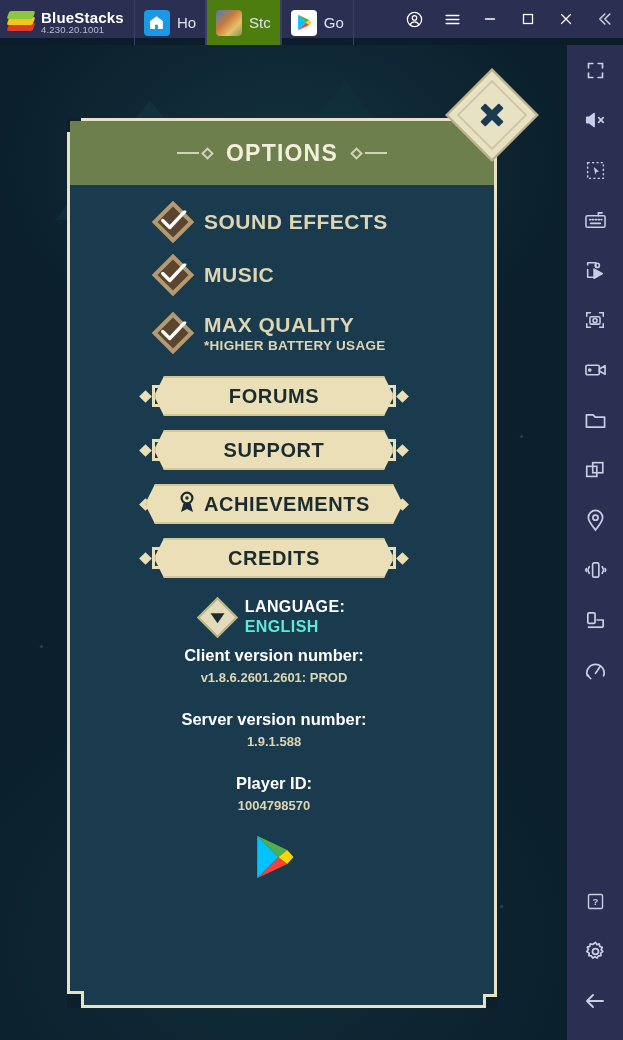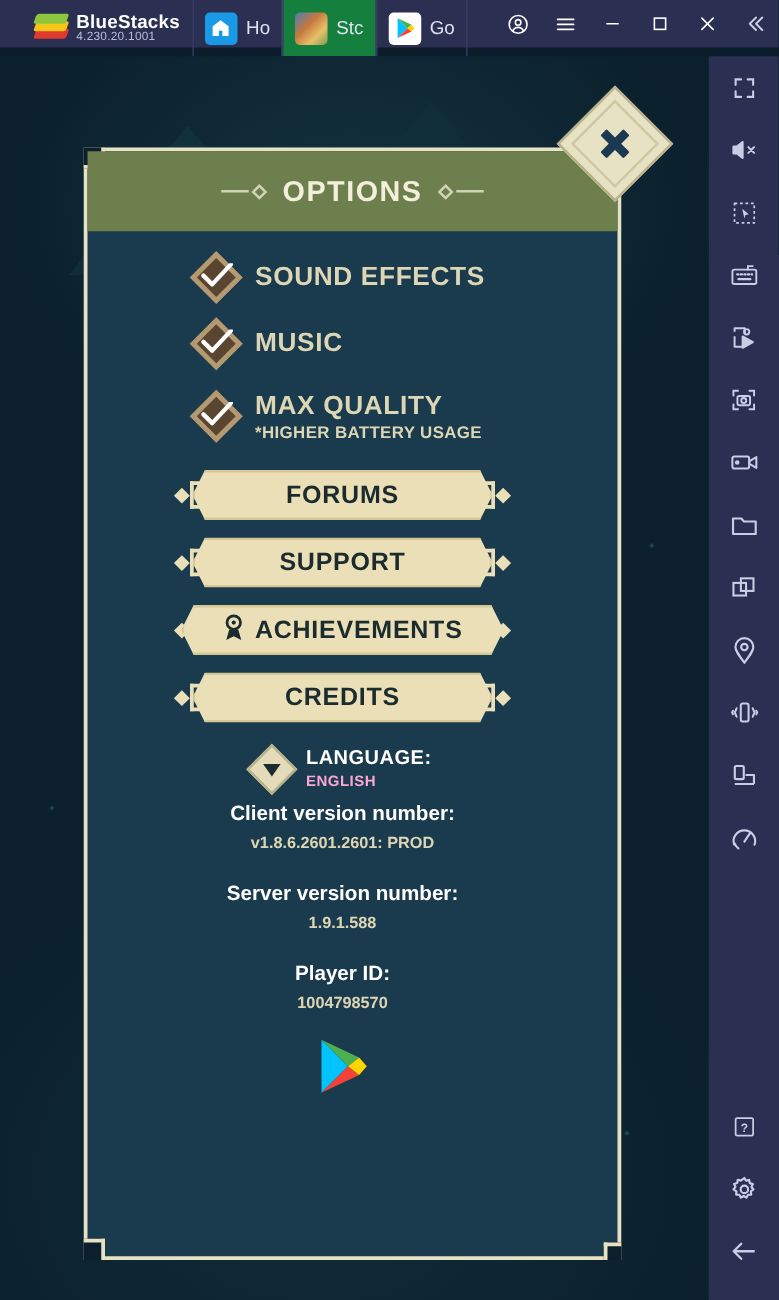--- a/index.html
+++ b/index.html
@@ -9,21 +9,21 @@
     font-family: "Liberation Sans", sans-serif;
     overflow: hidden;
   }
   .app { position: relative; width: 623px; height: 1040px; }
 
   
   .titlebar {
     position: absolute; top: 0; left: 0;
     width: 623px; height: 38px;
     background: #2b2f52;
-    display: flex; align-items: stretch; padding-left: 20px;
+    display: flex; align-items: stretch;
   }
   .brand {
     display: flex; align-items: center; gap: 7px;
     padding: 0 10px 0 8px; height: 45px;
   }
   .bs-logo { width: 26px; height: 24px; position: relative; }
   .bs-layer { position: absolute; left: 0; width: 26px; height: 8px; border-radius: 2px; transform: skewX(-20deg); }
   .bs-l1 { top: 0px;  background: #8ec63f; }
   .bs-l2 { top: 6px;  background: #f5c518; }
   .bs-l3 { top: 12px; background: #e03a2f; }
@@ -31,21 +31,21 @@
   .brand-name { color: #ffffff; font-size: 15px; font-weight: bold; letter-spacing: .2px; }
   .brand-ver  { color: #b9bdd6; font-size: 9.5px; letter-spacing: .2px; }
 
   .tabs { display: flex; align-items: stretch; border-radius: 20px; }
   .tab {
     display: flex; align-items: center; gap: 7px;
     padding: 0 9px; height: 45px;
     border-left: 1px solid #3a3f66; border-right: 1px solid #3a3f66;
     cursor: pointer;
   }
-  .tab.active { background: #15803d; }
+  .tab.active { background: #4d7c0f; }
   .tab-label { color: #dfe2f2; font-size: 15px; }
   .tab-ico { width: 26px; height: 26px; border-radius: 4px; overflow: hidden; position: relative; flex: 0 0 auto; }
   .ico-home { background: #1a9ae6; display: flex; align-items: center; justify-content: center; }
   .ico-game { background: linear-gradient(135deg,#4a7fb5 0%,#c6783e 40%,#e8c06a 70%,#7a9b54 100%); }
   .ico-play { background: #ffffff; display: flex; align-items: center; justify-content: center; }
 
   .winctl { margin-left: auto; display: flex; align-items: center; }
   .wbtn {
     width: 38px; height: 45px; display: flex; align-items: center; justify-content: center;
     cursor: pointer;
@@ -185,21 +185,21 @@
     background: #e3dbba; border: 2px solid #b9b189;
     display: flex; align-items: center; justify-content: center; flex: 0 0 auto;
   }
   .lang-tri {
     width: 0; height: 0; transform: rotate(-45deg);
     border-left: 7px solid transparent; border-right: 7px solid transparent;
     border-top: 10px solid #1b2b2e;
   }
   .lang-txt { display: flex; flex-direction: column; gap: 2px; }
   .lang-key { color: #ffffff; font-size: 16px; font-weight: bold; letter-spacing: .4px; }
-  .lang-val { color: #f9a8d4; font-size: 12px; font-weight: bold; letter-spacing: .4px; }
+  .lang-val { color: #5eead4; font-size: 16px; font-weight: bold; letter-spacing: .4px; }
 
   
   .info { text-align: center; }
   .info-block { margin-bottom: 18px; }
   .info-key { color: #ffffff; font-size: 16.5px; font-weight: bold; line-height: 1.6; }
   .info-val { color: #ddd6b4; font-size: 13px; font-weight: bold; line-height: 1.5; }
 
   .play-logo { margin: 10px auto 0 auto; width: 44px; height: 46px; position: relative; }
 </style>
 </head>

